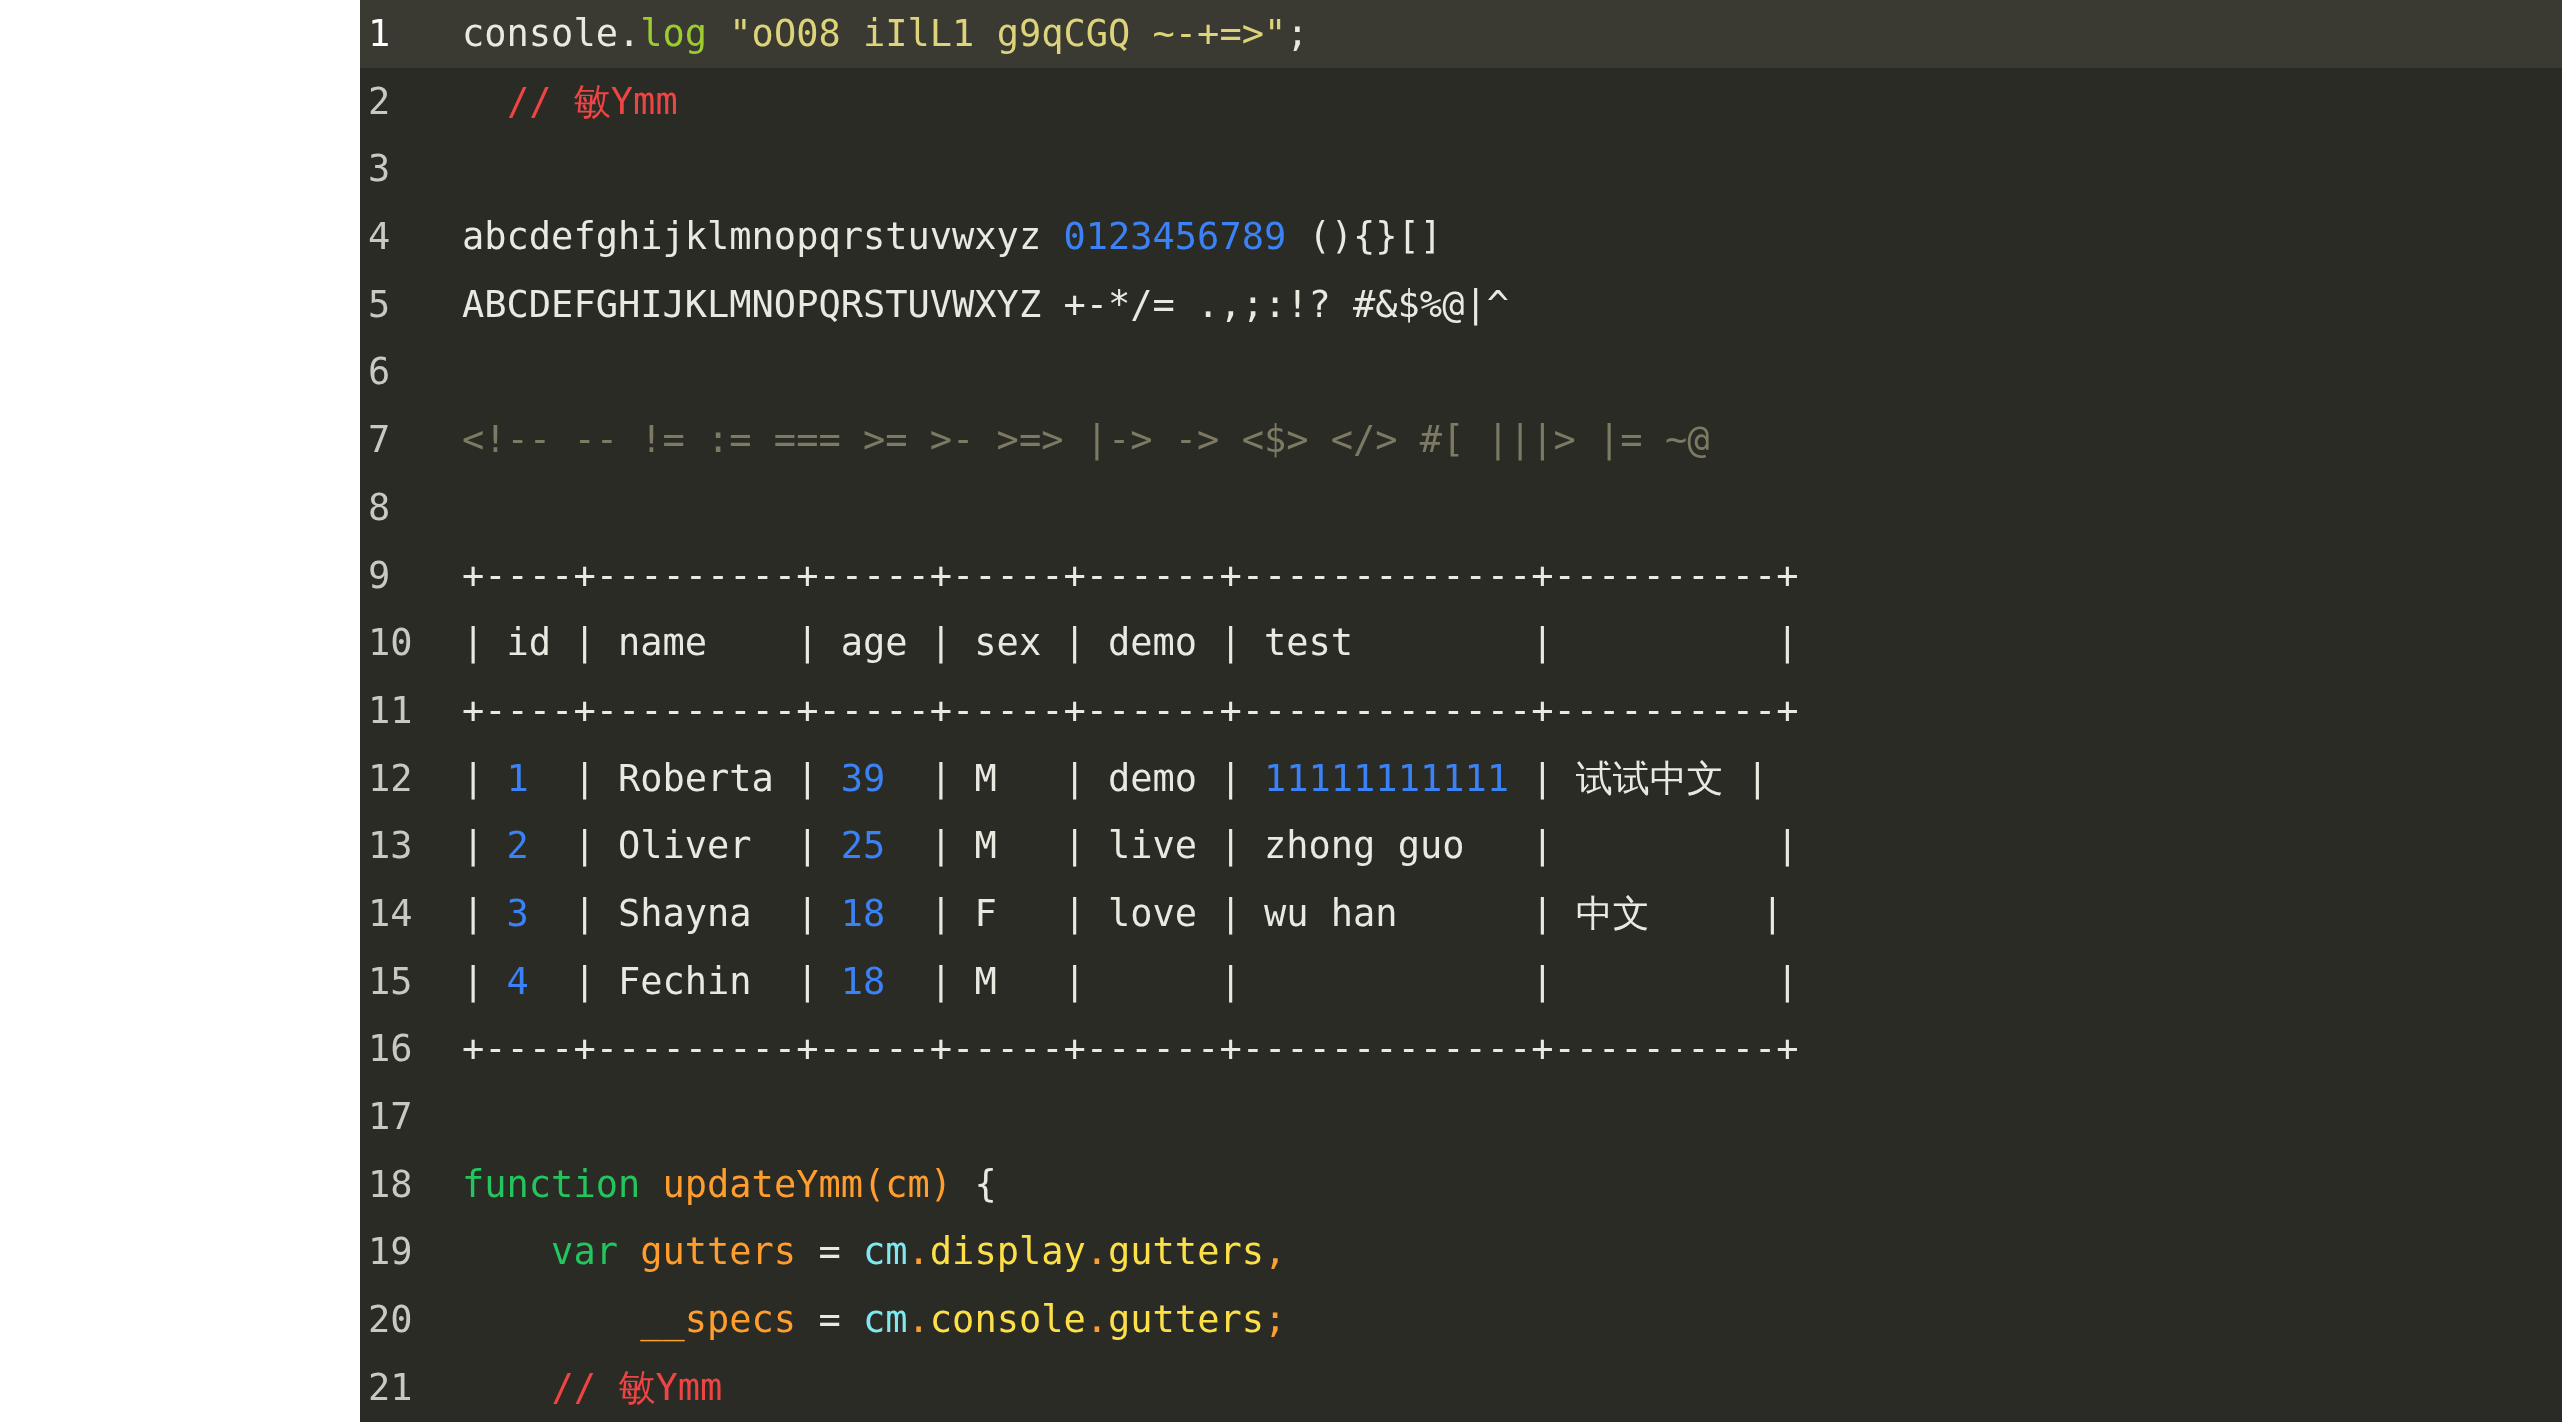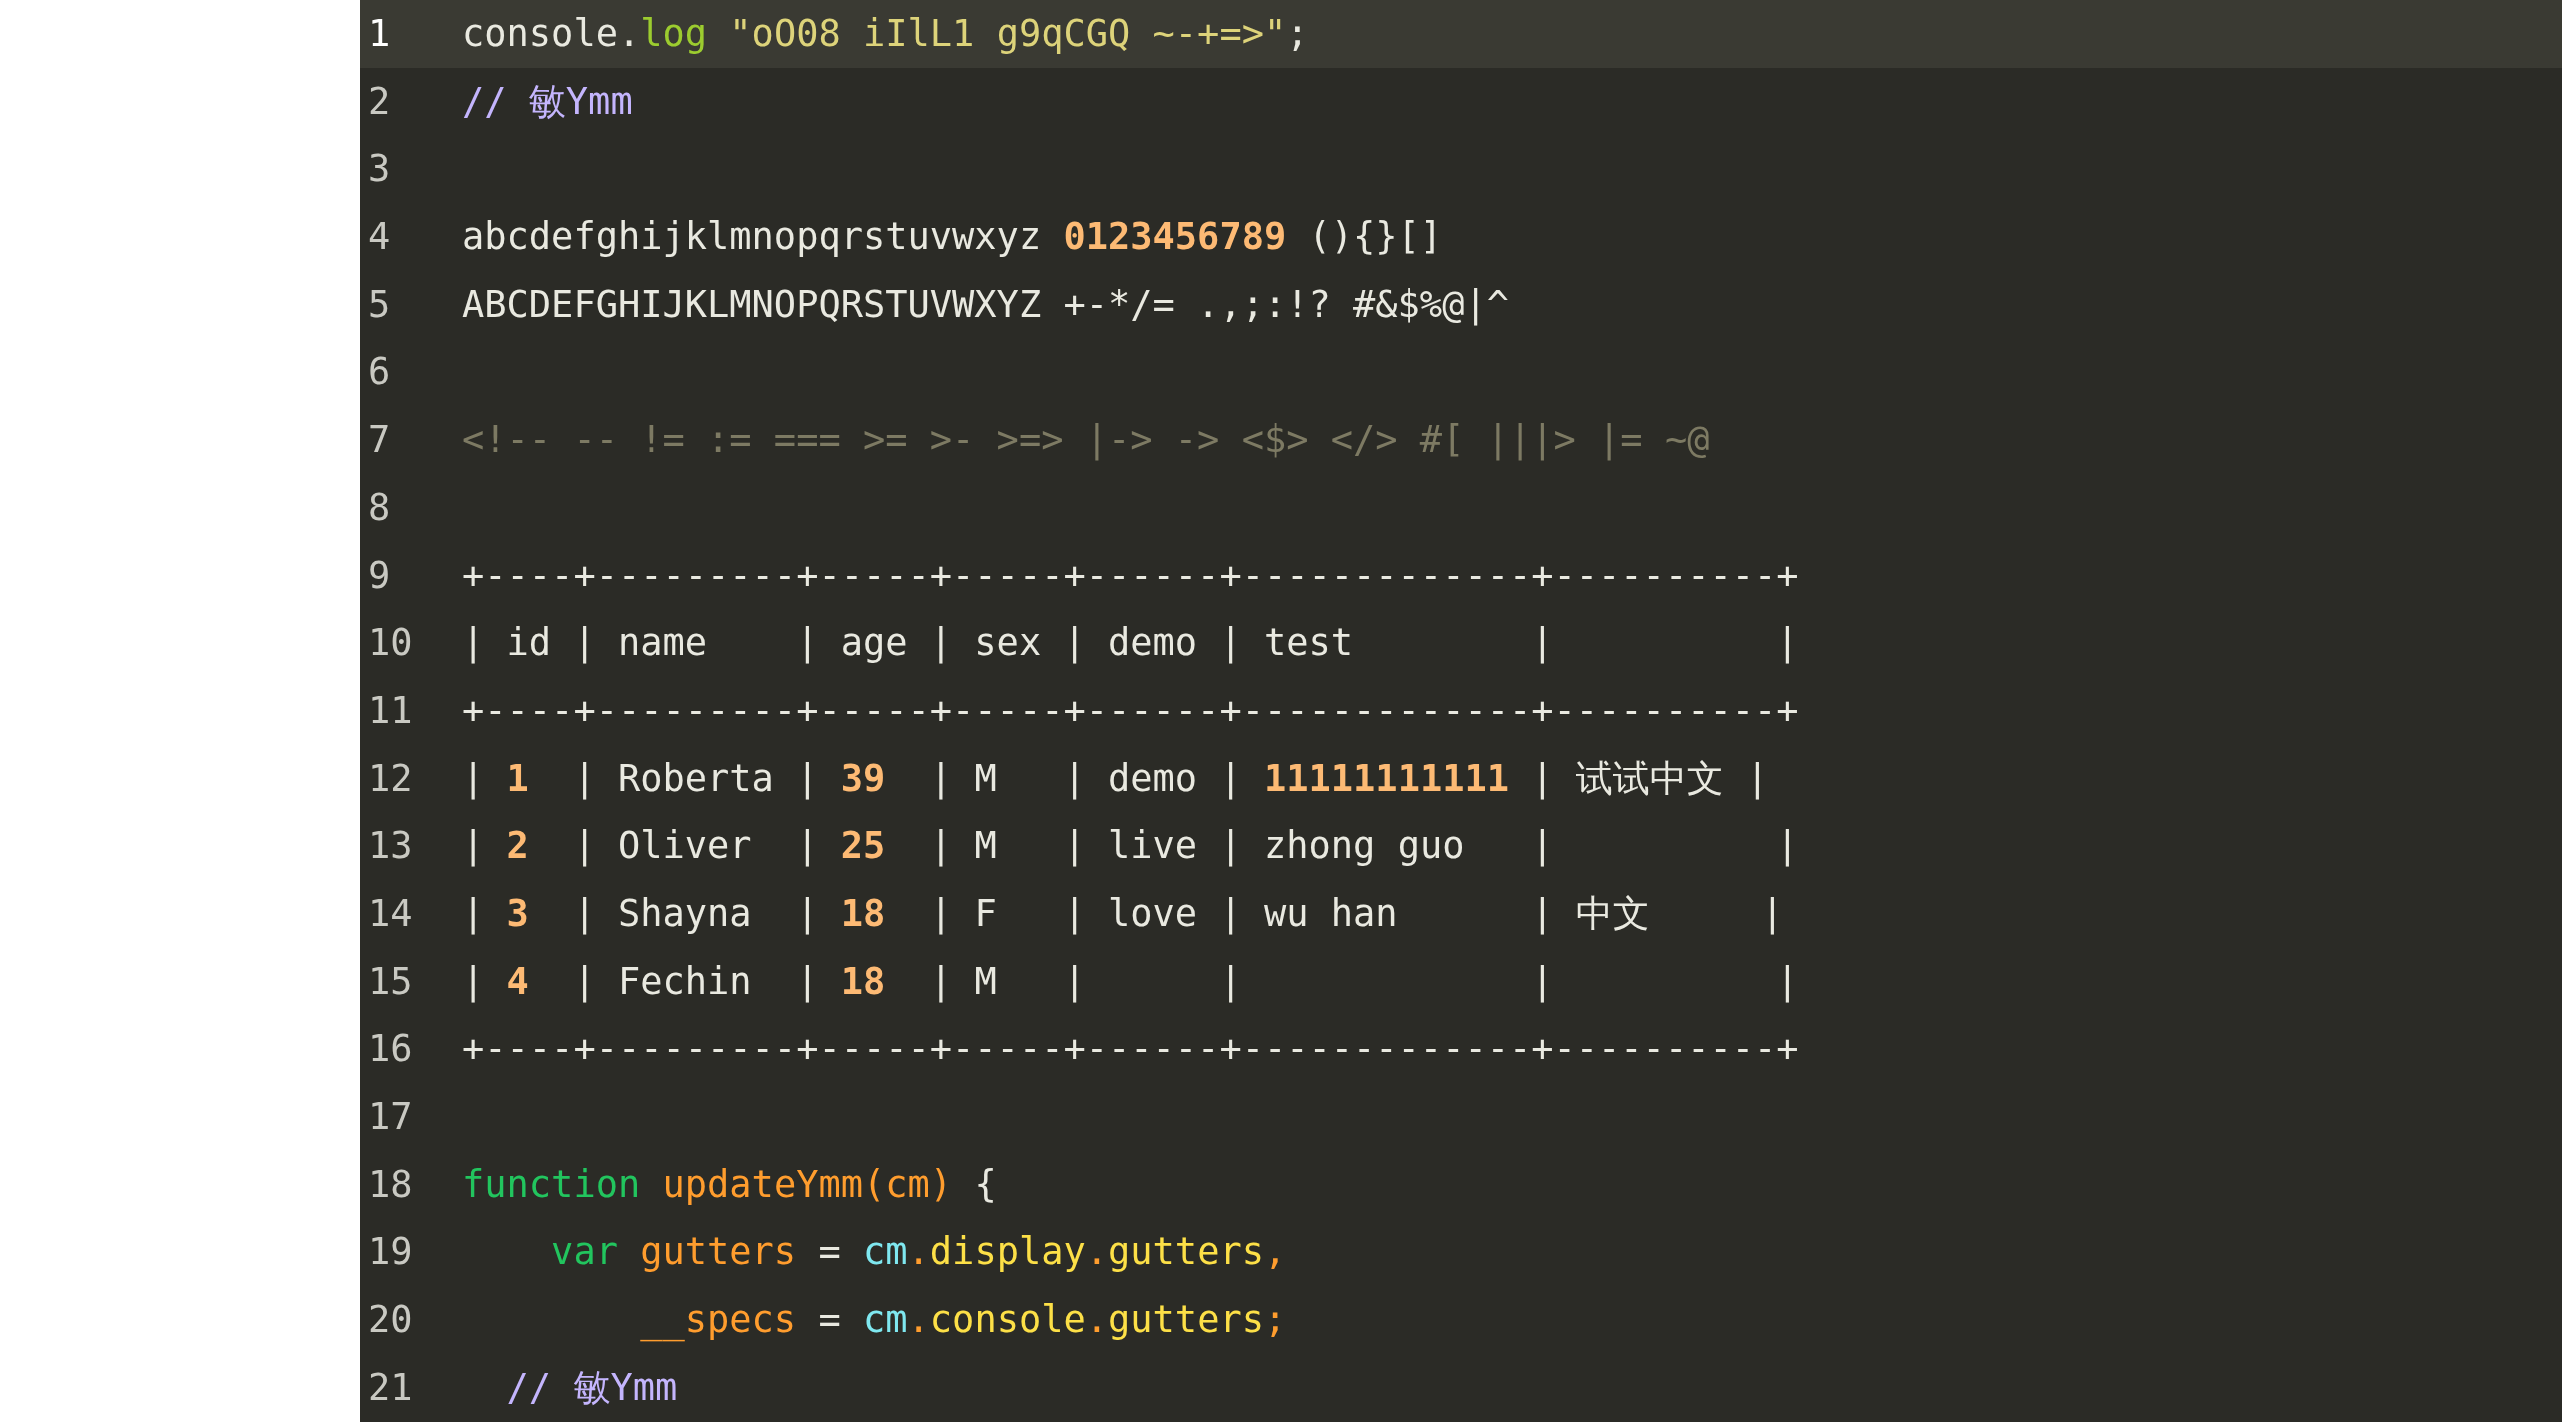--- a/index.html
+++ b/index.html
@@ -46,22 +46,22 @@
     padding-left:14px;
     color:#e9e9e0;
     box-sizing:border-box;
     white-space:pre;
   }
 
   
   .t-plain   { color:#e9e9e0; }
   .t-fn      { color:#9ccc2f; }
   .t-string  { color:#ddd37a; }
-  .t-number  { color:#fdba74;font-weight:bold; }
-  .t-comment { color:#c4b5fd; }
+  .t-number  { color:#3b82f6; }
+  .t-comment { color:#ef4444;margin-left:45px; }
   .t-keyword { color:#22c55e;margin-top:32px; }
   .t-ident   { color:#ff9d2e; }
   .t-varcyan { color:#7fe8f0; }
   .t-prop    { color:#fde047; }
   .t-punct   { color:#e9e9e0; }
   .t-op      { color:#e9e9e0; }
   .t-lig     { color:#7d7a63; }
 </style>
 </head>
 <body>

